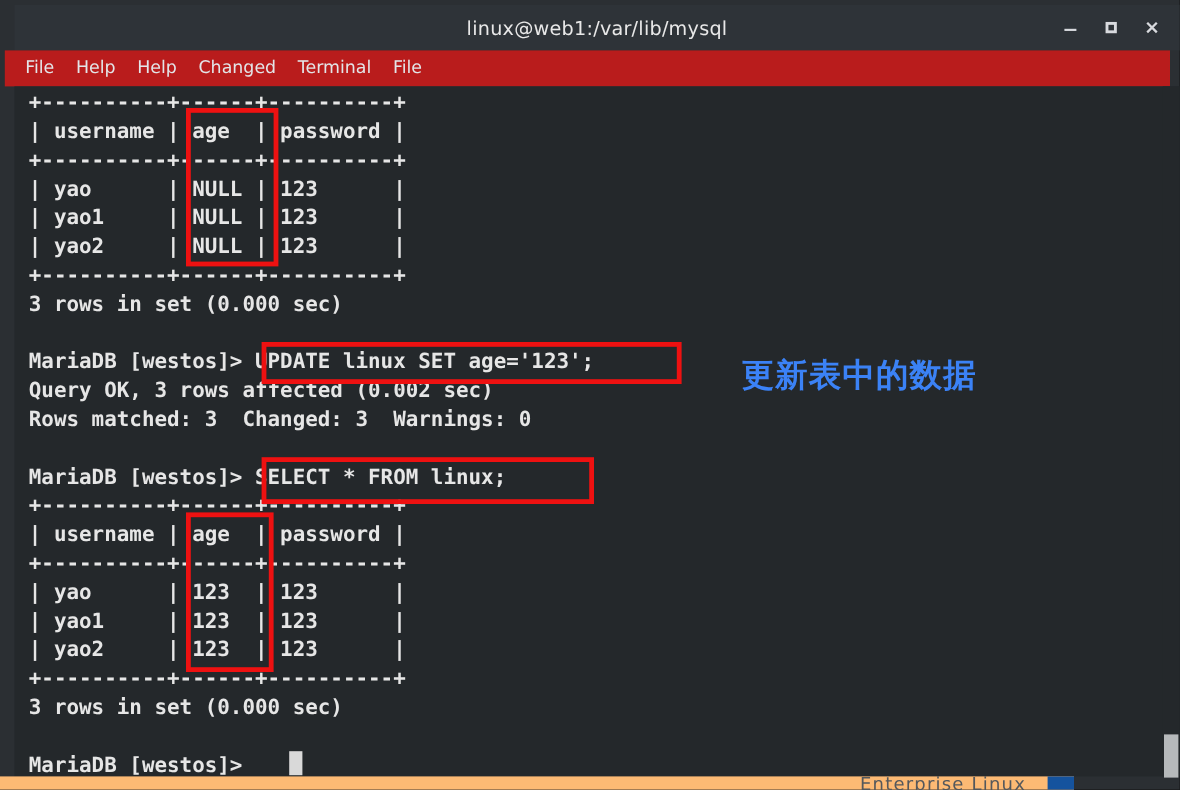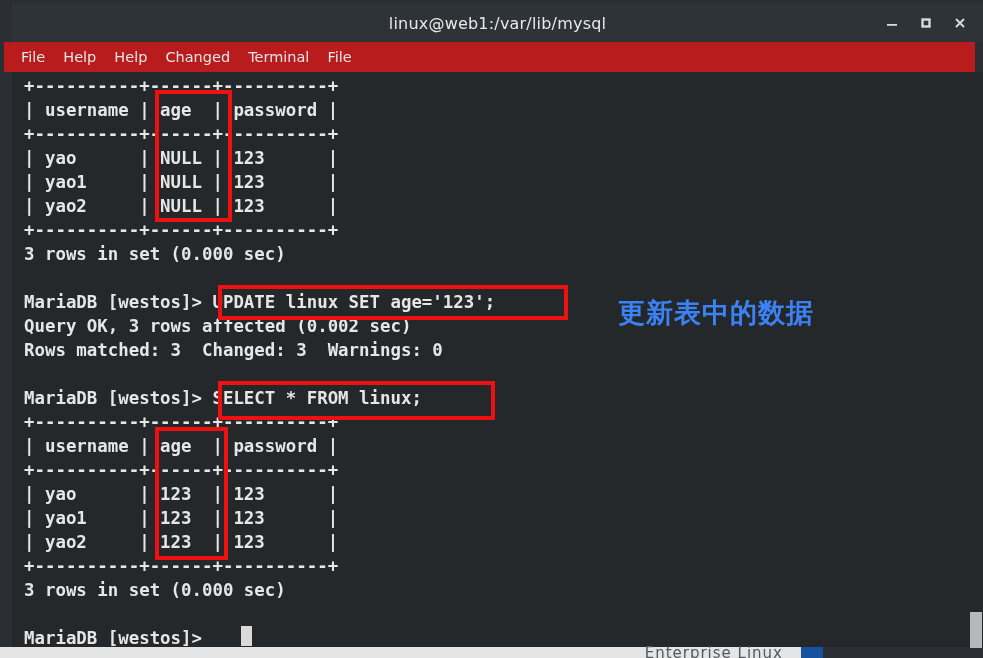--- a/index.html
+++ b/index.html
@@ -136,22 +136,22 @@
     top: 612px;
     width: 12px;
     height: 36px;
     background: #b6b9bb;
   }
 
   
   #bottom-strip {
     position: absolute;
     left: 0; bottom: 0;
-    width: 823px; height: 11px;
-    background: #e5e5e5;
+    width: 895px; height: 11px;
+    background: #fdba74;
   }
   #watermark {
     position: absolute;
     right: 40px;
     bottom: -4px;
     color: #54585c;
     font-family: "DejaVu Sans", sans-serif;
     font-size: 15px;
     letter-spacing: 1px;
     white-space: nowrap;

